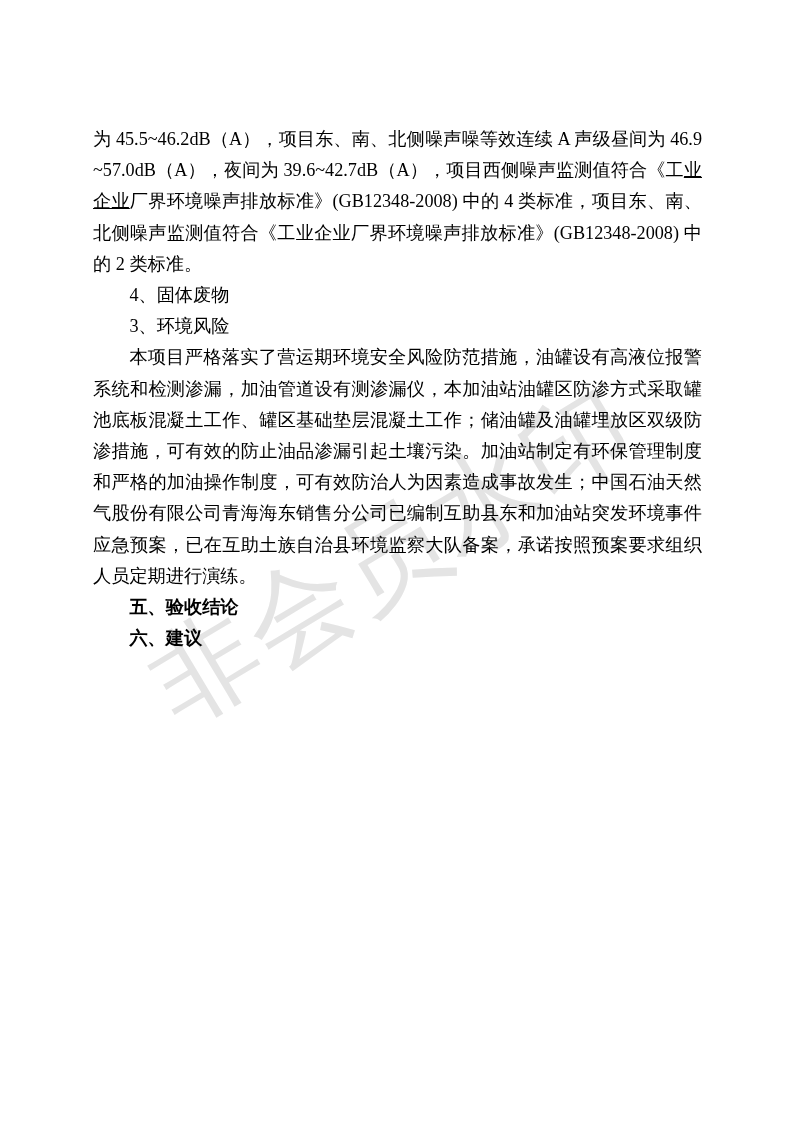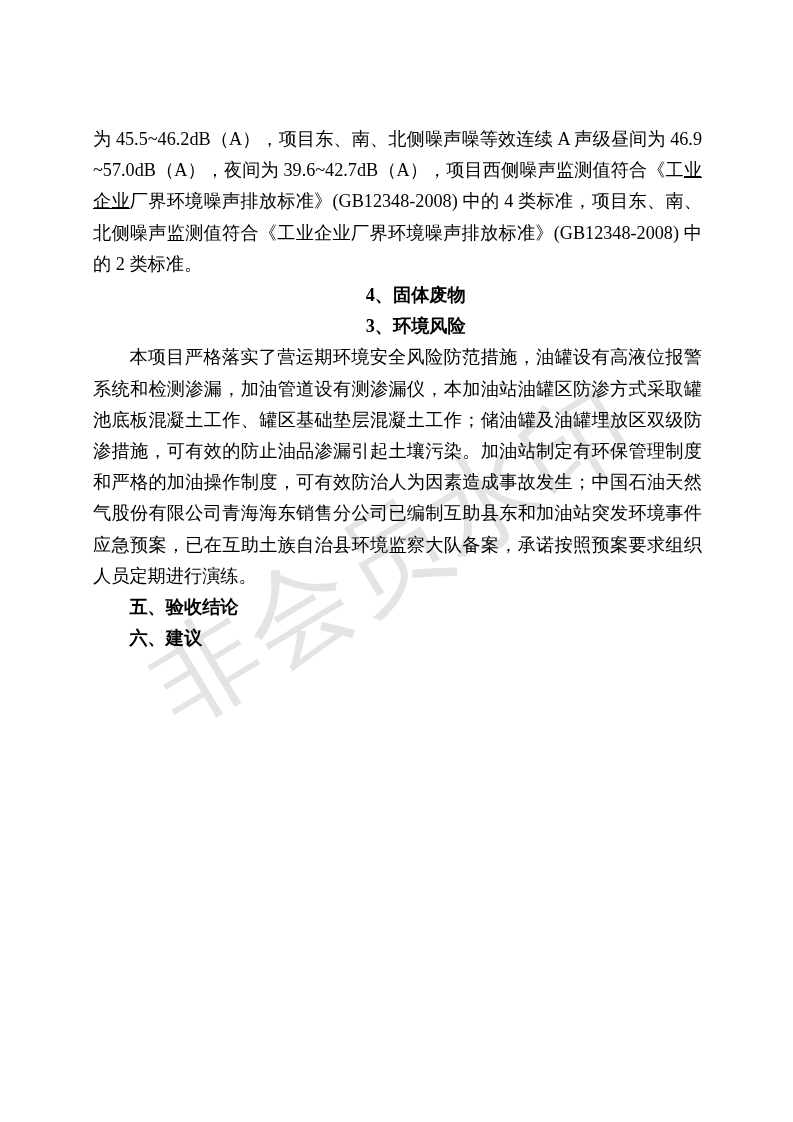--- a/index.html
+++ b/index.html
@@ -45,22 +45,21 @@
   }
   .content p {
     margin: 0;
     padding: 0;
     text-indent: 2em;
   }
   .content p.no-indent {
     text-indent: 0;
   }
   .heading {
-    text-align: center;
-    font-weight: bold;
+    text-align: left;
   }
   .heading-bold {
     font-weight: bold;
     text-align: left;
   }
   .ul {
     text-decoration: underline;
   }
 </style>
 </head>

